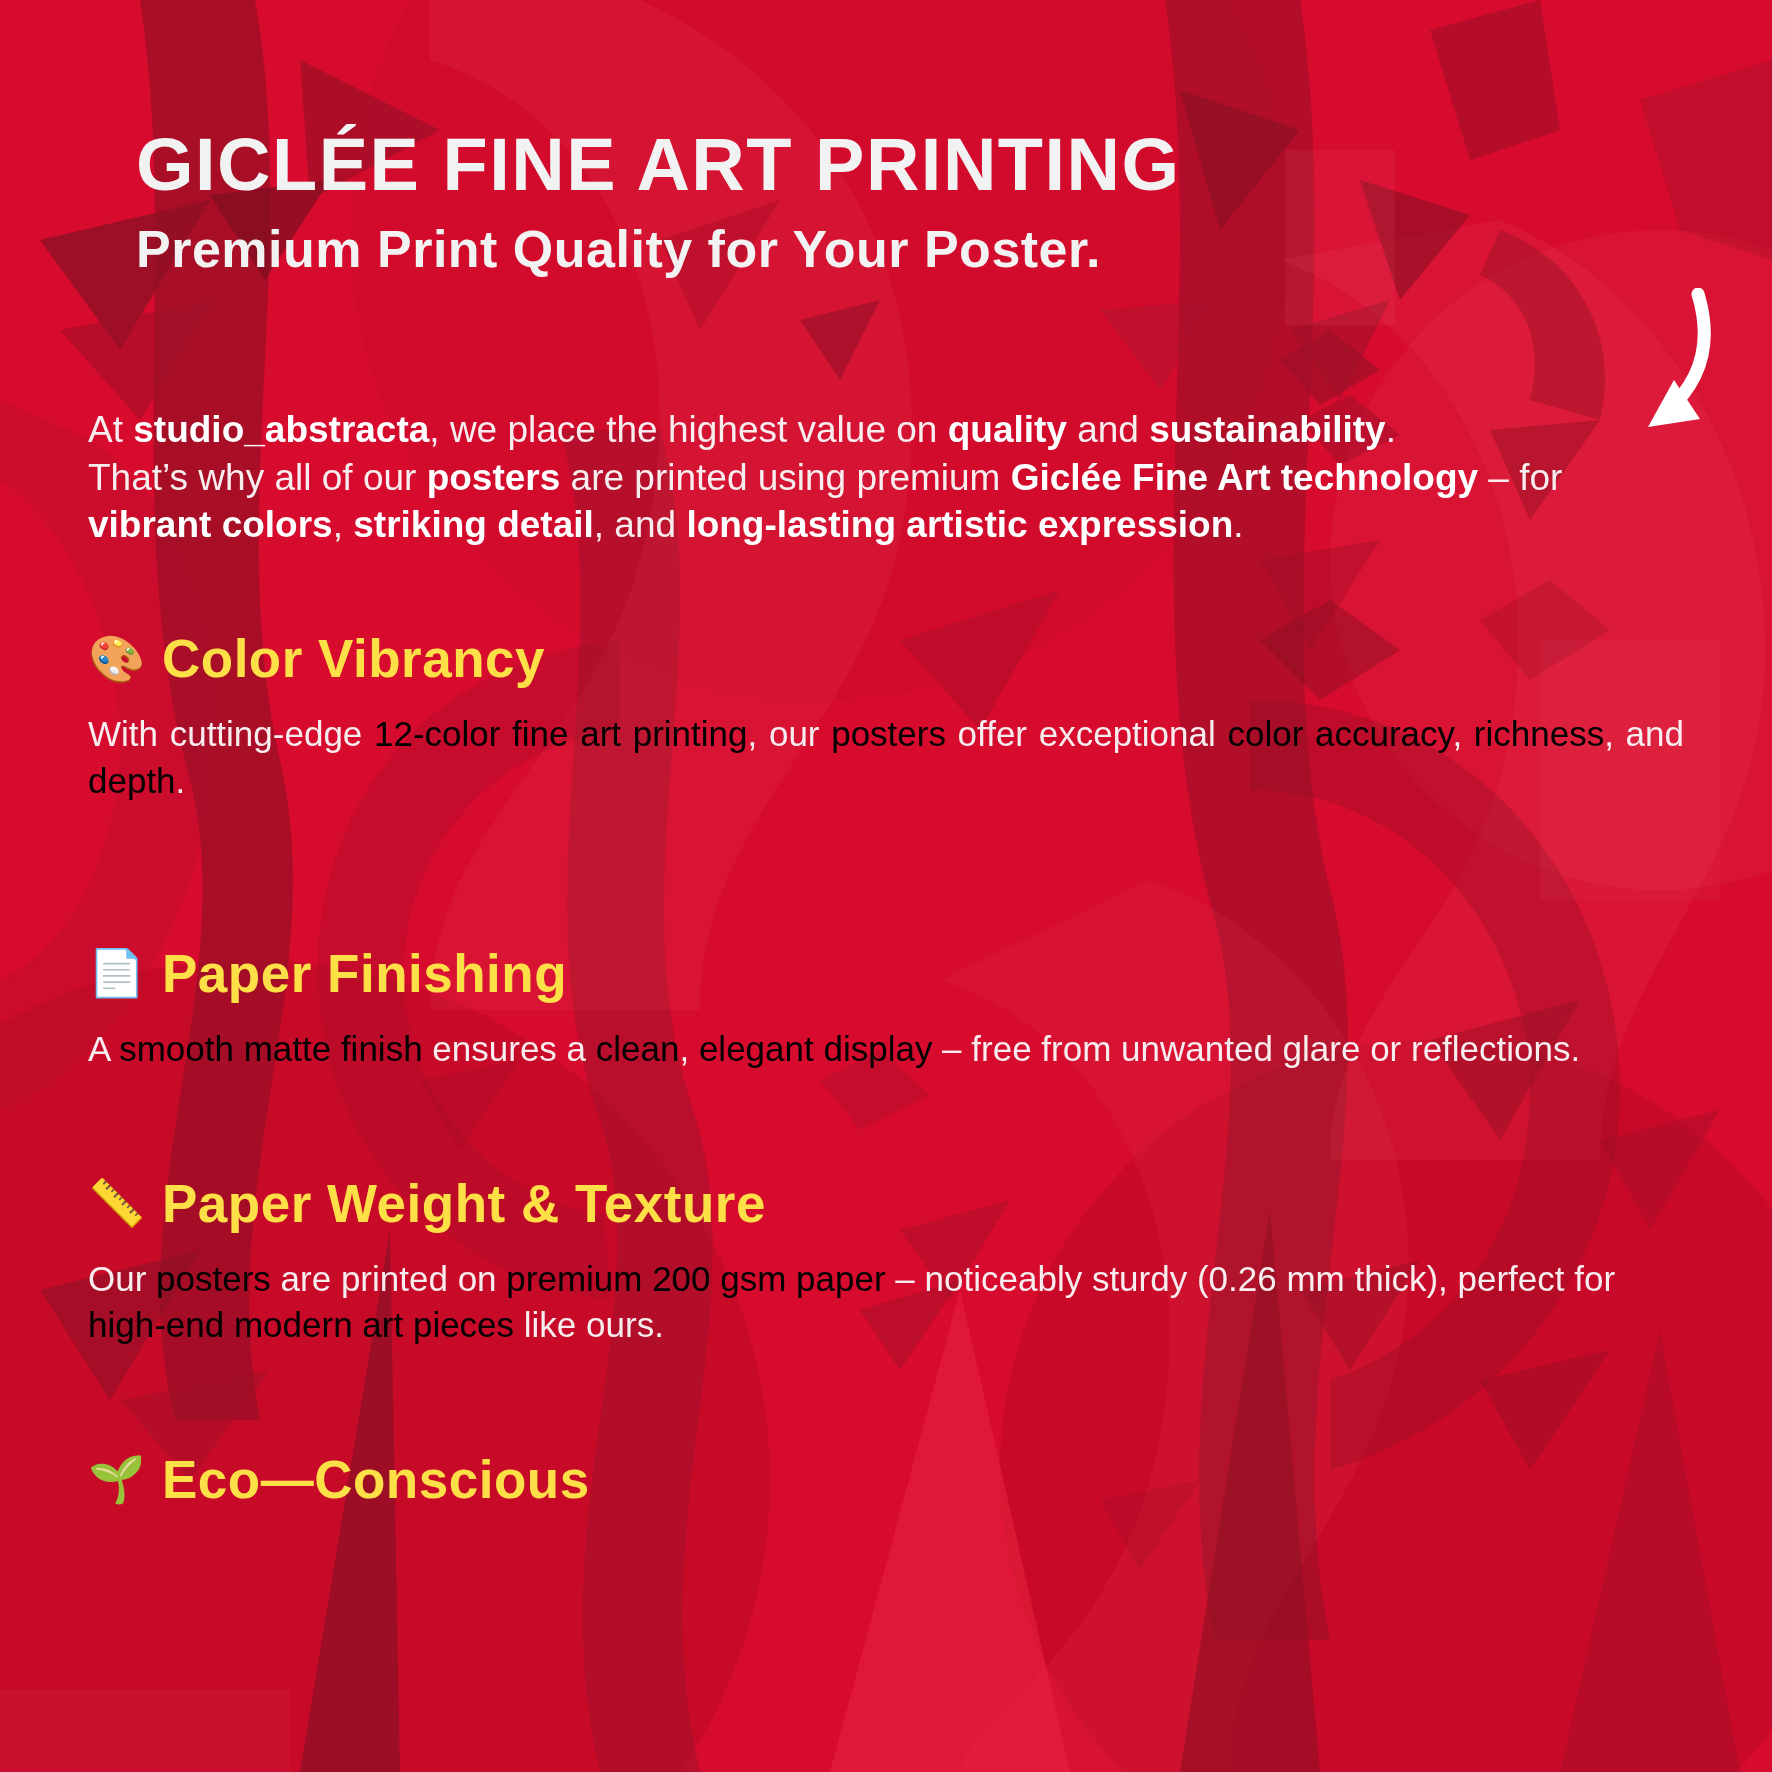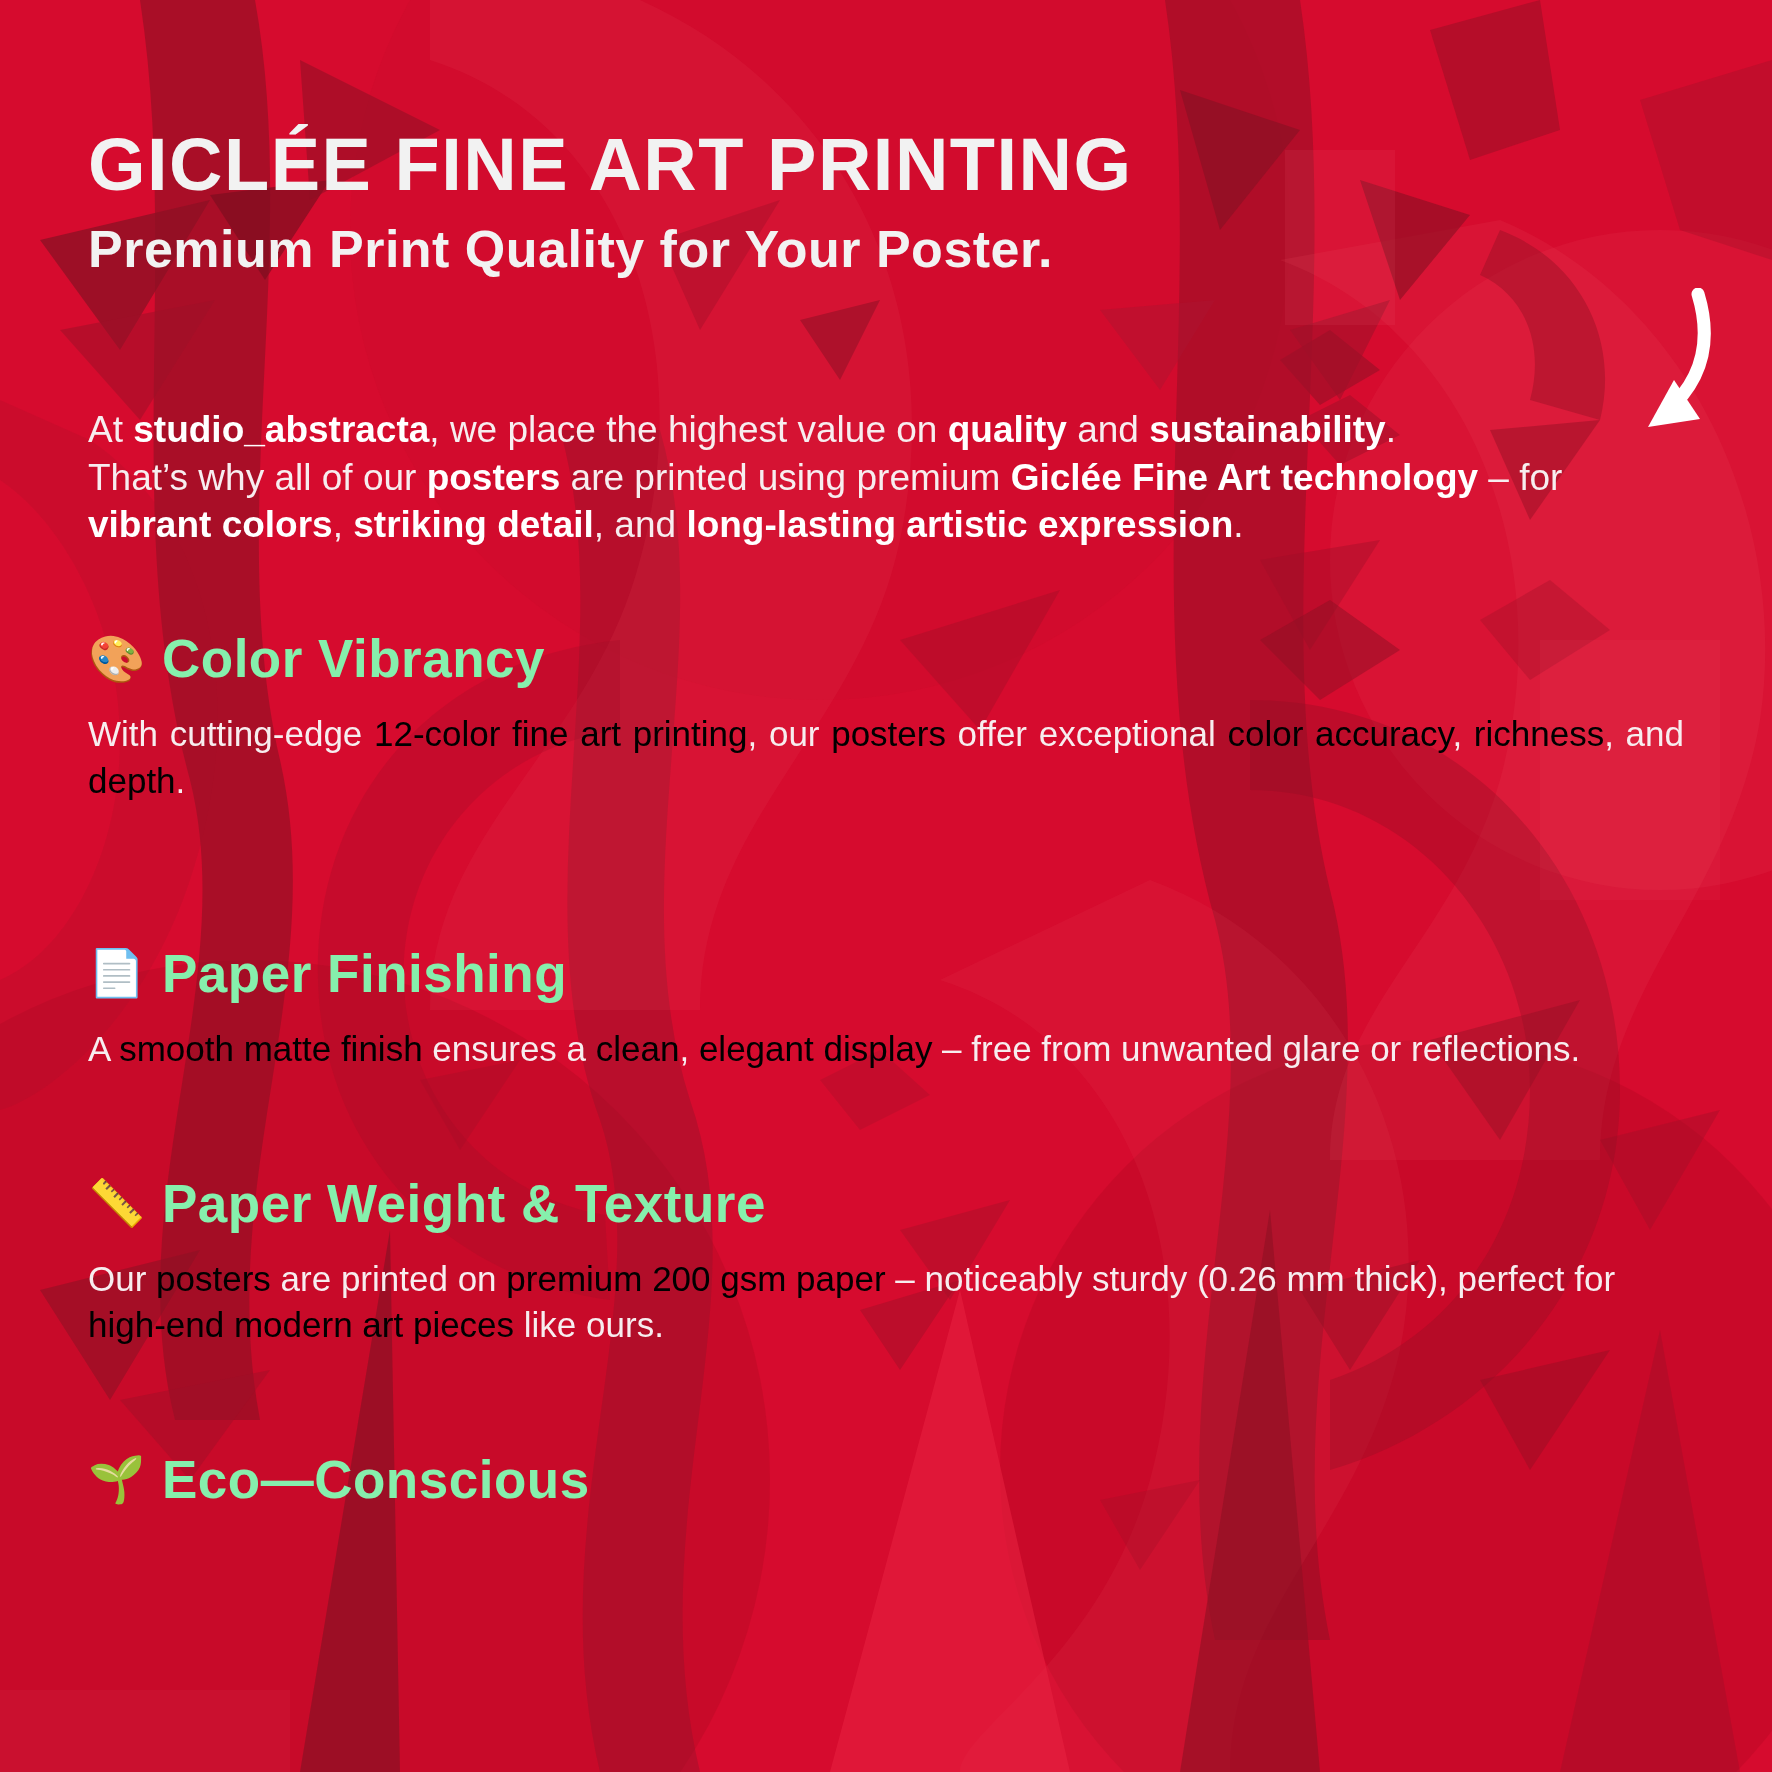--- a/index.html
+++ b/index.html
@@ -24,21 +24,21 @@
   }
   #content {
     position: relative;
     z-index: 2;
     padding: 0 88px;
     box-sizing: border-box;
     height: 100%;
   }
 
   
-  .header-block { padding-top: 128px; }
+  .header-block { padding-top: 128px; margin-left: 48px; }
   .title {
     font-family: "Liberation Sans", sans-serif;
     font-weight: bold;
     font-size: 74px;
     letter-spacing: 1.5px;
     color: #F2F2F2;
     line-height: 1.0;
     margin: 0;
     white-space: nowrap;
   }
@@ -87,21 +87,21 @@
     line-height: 1;
     display: inline-block;
     width: 52px;
     text-align: center;
   }
   .sec-title {
     font-family: "Liberation Sans", sans-serif;
     font-weight: bold;
     font-size: 53px;
     letter-spacing: 0.5px;
-    color: #86efac;
+    color: #fde047;
     line-height: 1;
   }
   .sec-body {
     font-size: 35px;
     line-height: 1.33;
     color: #F7EDEF;
     max-width: 1600px;
   }
   .sec-body b { color: #000000; font-weight: normal; }
   .justified { text-align: justify; }

